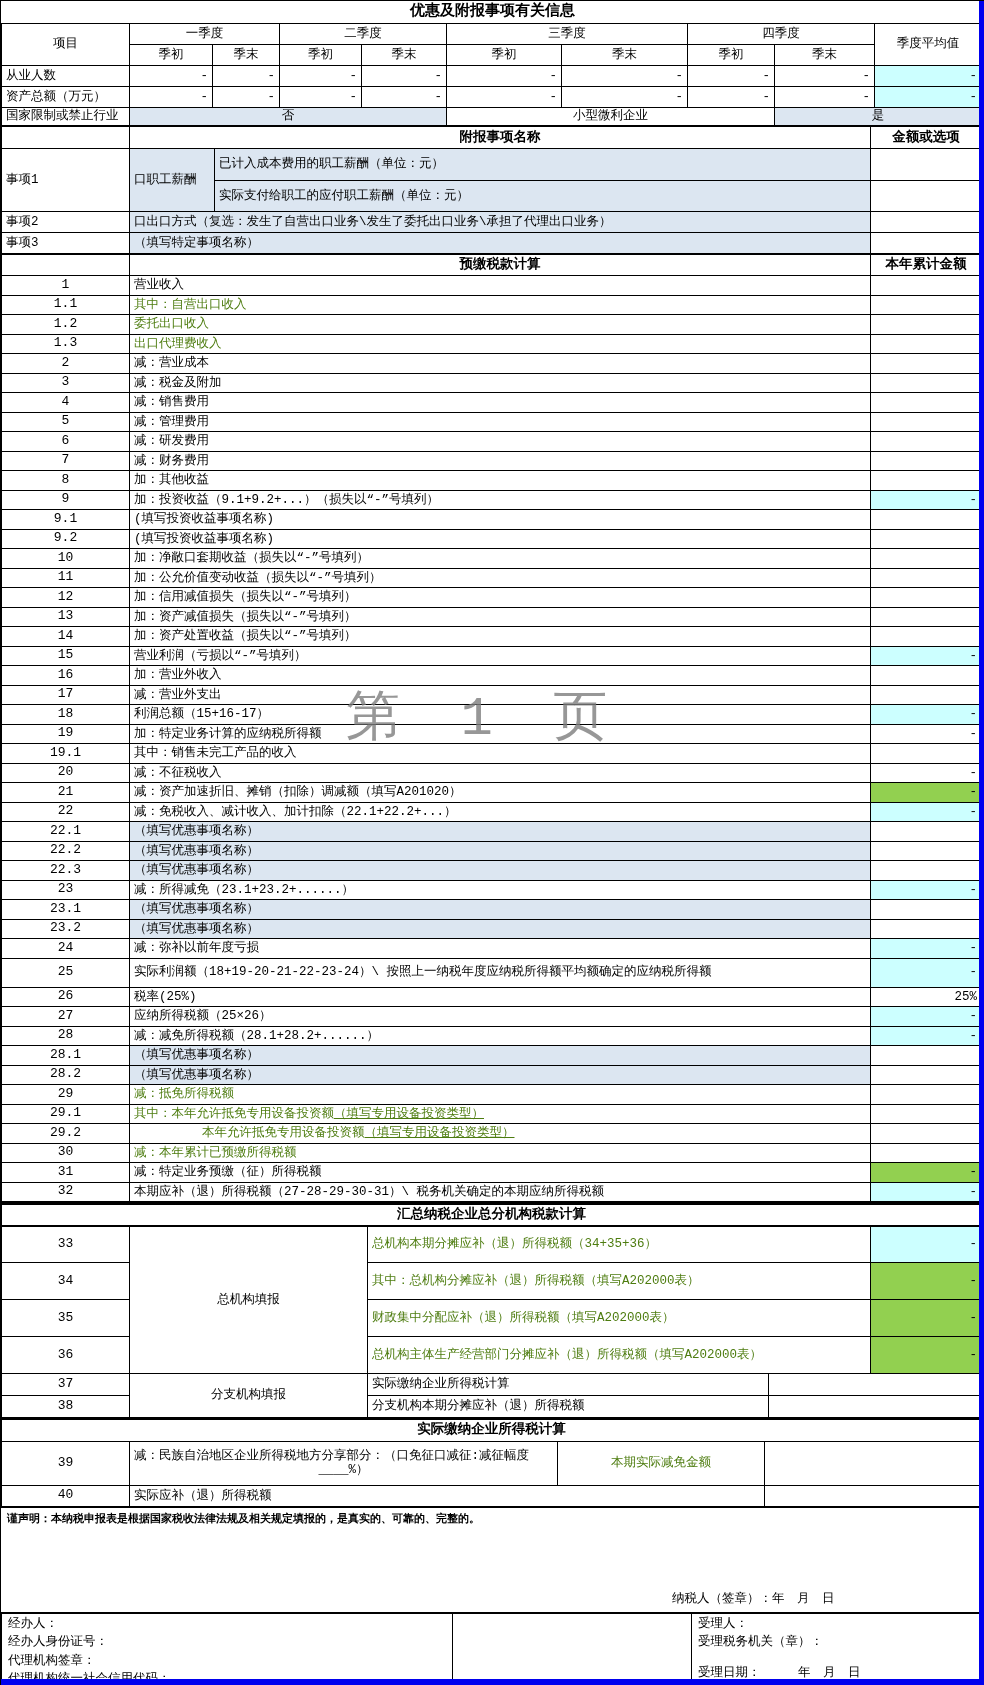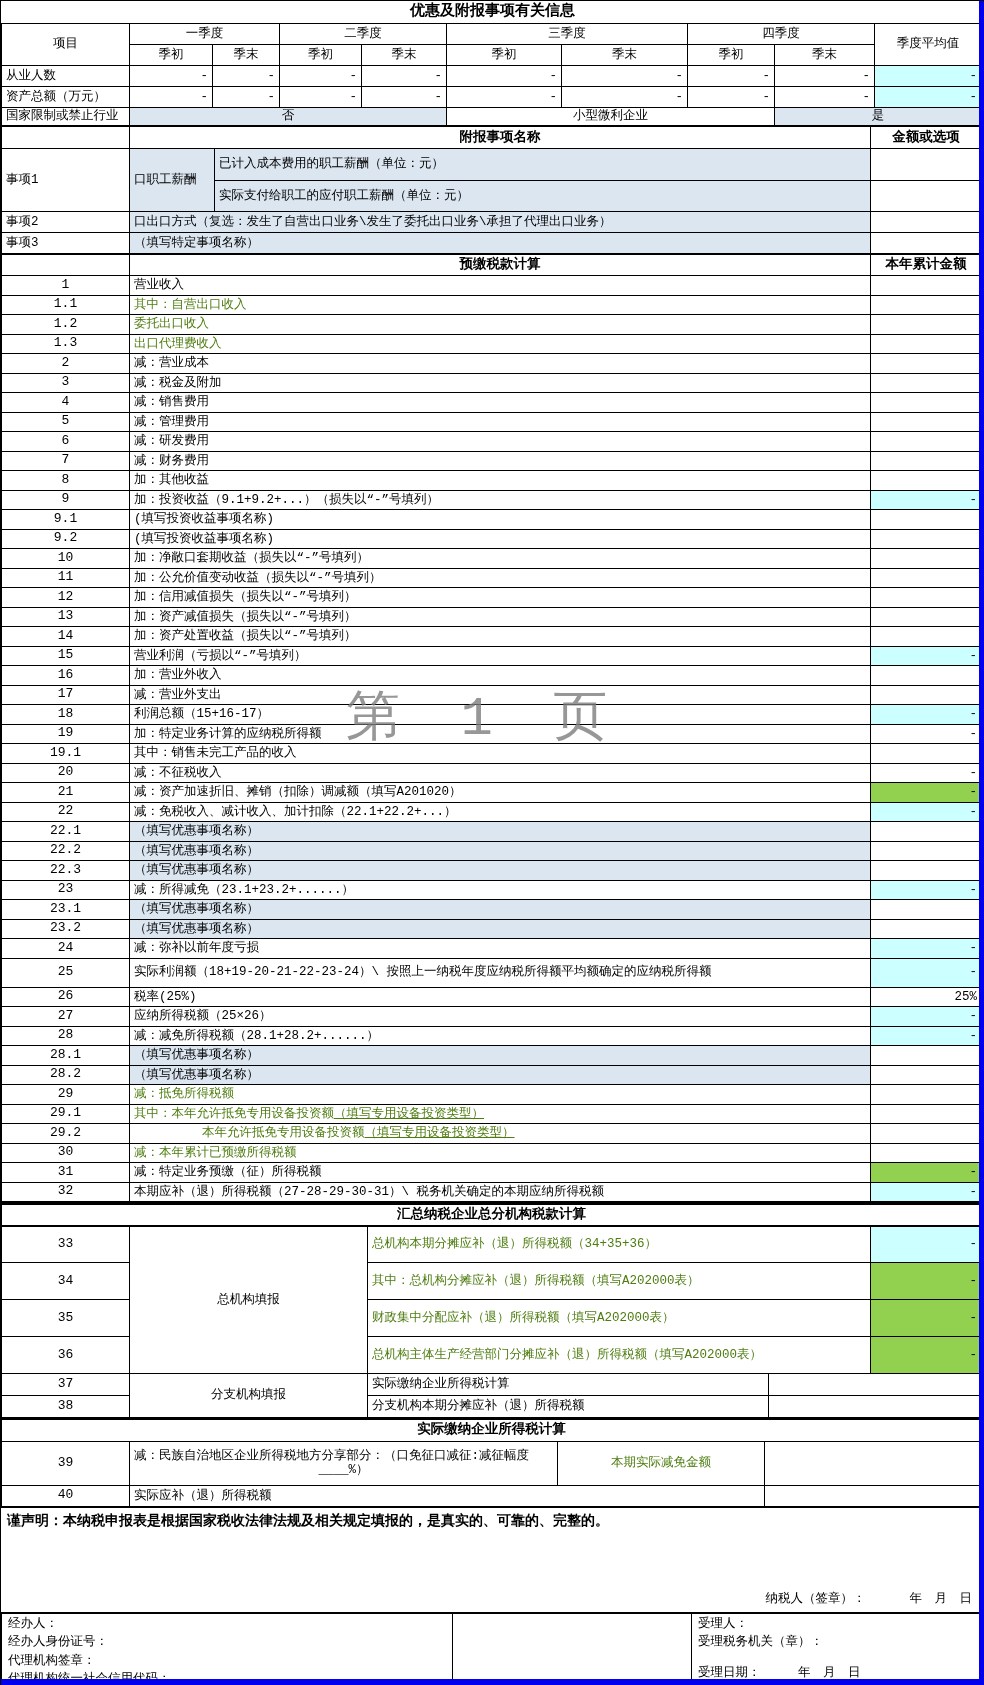--- a/index.html
+++ b/index.html
@@ -38,23 +38,23 @@
   tr.h44 { height: 44px; }
   tr.h21 { height: 21px; }
   tr.h22 { height: 22px; }
   tr.h18 { height: 18px; }
   .watermark {
     position: absolute; left: 345px; top: 688px; z-index: 20;
     font-size: 54px; color: rgba(125,125,125,0.8); letter-spacing: 14px;
     pointer-events: none; white-space: nowrap;
   }
   .decl-block { height: 104px; position: relative; padding: 5px 6px; }
-  .decl-text { font-weight: bold; font-size: 14px; }
+  .decl-text { font-weight: bold; font-size: 11px; }
   .sign-line { position: absolute; right: 12px; bottom: 6px; width: 300px;
-               display: flex; justify-content: flex-end; gap: 44px; }
+               display: flex; justify-content: flex-start; }
   .sig-table td { padding: 2px 6px; vertical-align: top; }
   .sig-left p, .sig-right p { margin: 1px 0 4px 0; }
 </style>
 </head>
 <body>
 
 <div class="page">
 
   <div class="title">优惠及附报事项有关信息</div>
 

